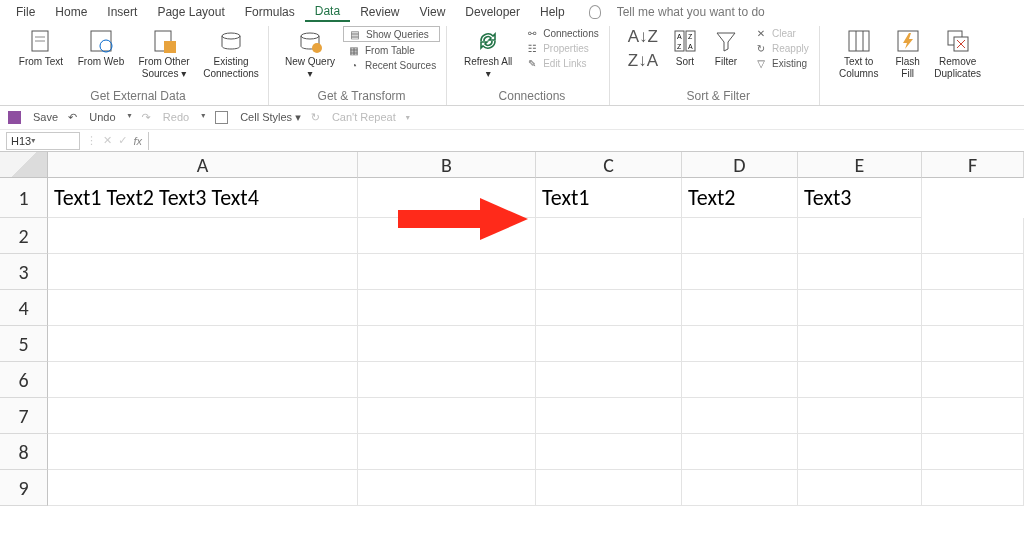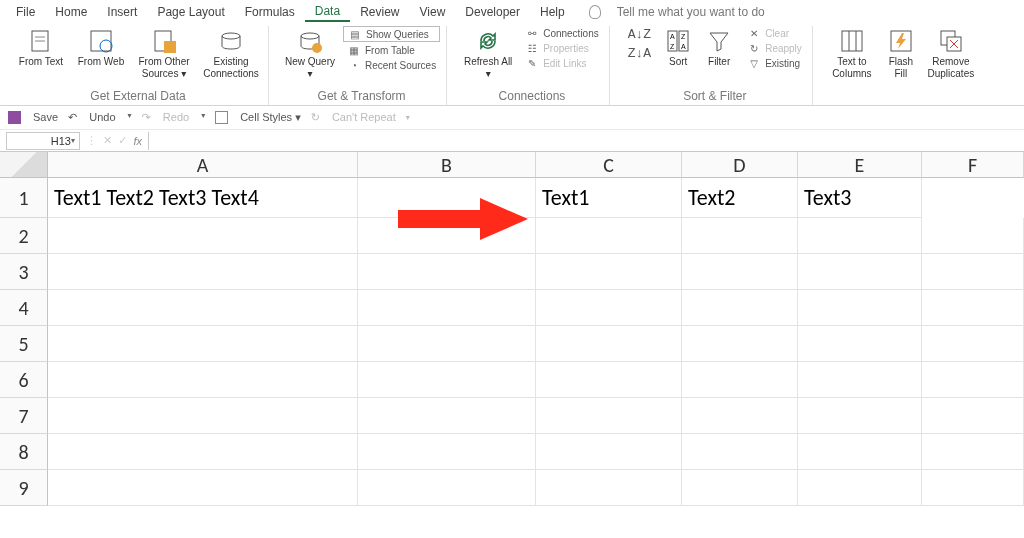--- a/index.html
+++ b/index.html
@@ -16,30 +16,30 @@
   .group:last-child{ border-right:none;}
   .group-inner { display:flex; align-items:flex-start; gap:6px; flex:1;}
   .group-label { font-size:12px; color:#777; padding:2px 0 2px 0; }
   .bigbtn { display:flex; flex-direction:column; align-items:center; width:54px; text-align:center; font-size:10px; line-height:1.15; cursor:pointer; padding-top:2px;}
   .bigbtn .ic { width:26px; height:26px; display:flex; align-items:center; justify-content:center; margin-bottom:2px;}
   .smallbtns { display:flex; flex-direction:column; gap:1px;}
   .smallbtn { display:flex; align-items:center; gap:4px; font-size:10px; color:#555; cursor:pointer; padding:1px 4px; white-space:nowrap;}
   .smallbtn.boxed { border:1px solid #bbb; }
   .caret { font-size:8px; color:#666; }
   .miniicon { width:14px; height:12px; display:inline-flex; align-items:center; justify-content:center; color:#666;}
-  .sorticon { font-family:Liberation Mono, monospace; font-size:13px; }
+  .sorticon { font-family:Liberation Sans, sans-serif; font-size:17px; }
   
   .qat { display:flex; align-items:center; height:24px; padding:0 8px; gap:10px; background:#fff; border-bottom:1px solid #e9e9e9; }
   .qat .qitem { display:flex; align-items:flex-start; gap:12px; font-size:11px; color:#555; cursor:pointer;}
   .qat .qitem.dis { color:#bbb; }
   .qat .sq { width:13px; height:13px; border:1px solid #888; display:inline-block;}
   .qat .sq.green{ background:#8e4ea0; border-color:#8e4ea0;}
   
   .fbar { display:flex; align-items:center; height:22px; border-bottom:1px solid #c9c9c9; }
-  .namebox { width:74px; border:1px solid #c9c9c9; margin:0 0 0 6px; height:18px; display:flex; align-items:center; padding:0 4px; font-size:11px; justify-content:flex-end;}
+  .namebox { width:74px; border:1px solid #c9c9c9; margin:0 0 0 6px; height:18px; display:flex; align-items:center; padding:0 4px; font-size:11px; justify-content:flex-start;}
   .fx-controls { display:flex; align-items:center; gap:6px; padding:0 6px; color:#888;}
   .fx-controls span{ font-size:11px; }
   .formula-input { flex:1; height:18px; border:none; border-left:1px solid #c9c9c9; padding:0 6px; font-size:11px;}
   
   .sheet { display:grid; grid-template-columns:48px 310px 178px 146px 116px 124px 102px; }
   .corner { height:26px; background:#f0f0f0; border-right:1px solid #c3c3c3; border-bottom:1px solid #c3c3c3; background:linear-gradient(135deg,#f4f4f4 50%,#dcdcdc 50%);}
   .colh { height:26px; background:#fafafa; border-right:1px solid #d8d8d8; border-bottom:1px solid #c3c3c3; display:flex; align-items:center; justify-content:center; font-size:20px; color:#333; font-family:Calibri, sans-serif;}
   .rowh { background:#fafafa; border-right:1px solid #c3c3c3; border-bottom:1px solid #d8d8d8; display:flex; align-items:center; justify-content:center; font-size:20px; color:#333; font-family:Calibri, sans-serif;}
   .cell { border-right:1px solid #e3e3e3; border-bottom:1px solid #e3e3e3; display:flex; align-items:center; padding:0 6px; font-family:Calibri, sans-serif; font-size:22px; color:#000;}
   .redarrow { position:absolute; left:398px; top:198px; pointer-events:none; }

